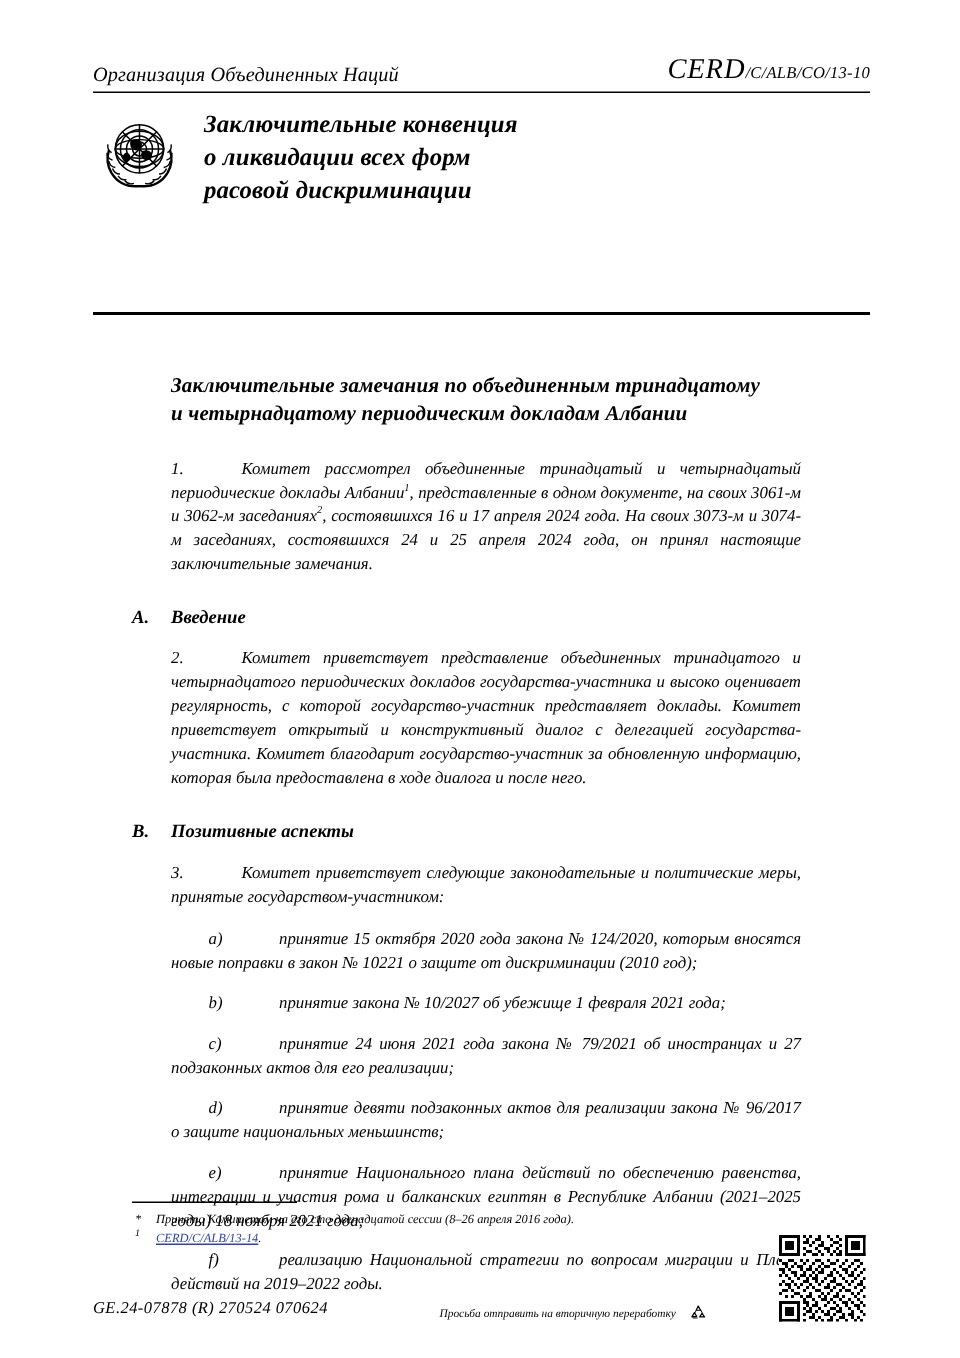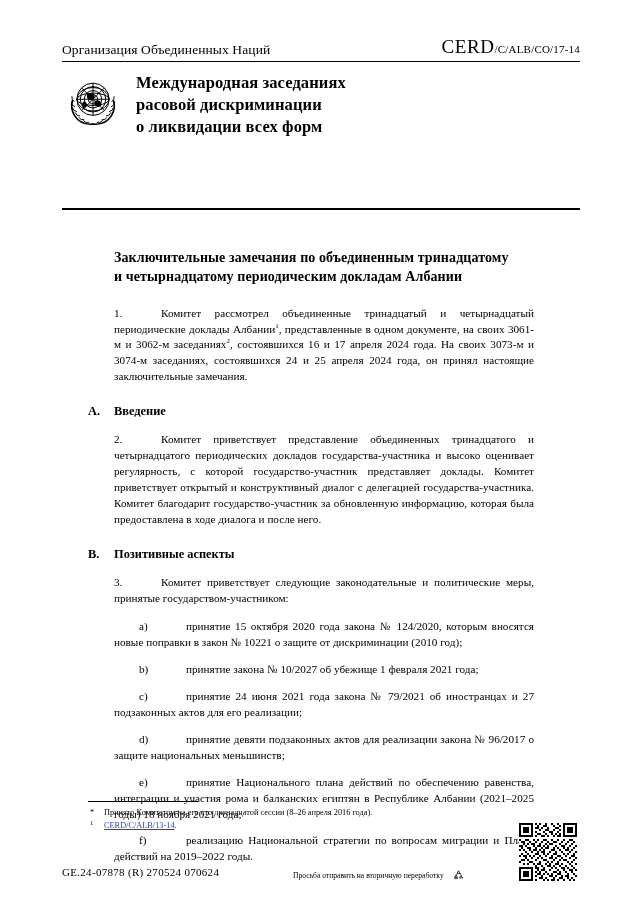--- a/index.html
+++ b/index.html
@@ -12,20 +12,21 @@
     color: #000000;
   }
   .page {
     position: relative;
     width: 640px;
     height: 905px;
     margin: 0;
     background: #ffffff;
     overflow: hidden;
     box-sizing: border-box;
+    font-style: italic;
   }
 
   
   .masthead {
     position: absolute;
     left: 62px;
     top: 36px;
     width: 518px;
   }
   .masthead-top {
@@ -237,21 +238,21 @@
 </style>
 </head>
 <body>
 
 <div class="page">
 
   <div class="masthead">
     <div class="masthead-top">
       <div class="org-name">Организация Объединенных Наций</div>
       <div class="symbol-line">
-        <span class="symbol-main">CERD</span><span class="symbol-rest">/C/ALB/CO/17-14</span>
+        <span class="symbol-main">CERD</span><span class="symbol-rest">/C/ALB/CO/13-10</span>
       </div>
     </div>
     <div class="rule-thin"></div>
 
     <div class="masthead-body">
       <div class="emblem-cell">
         <svg width="62" height="62" viewBox="0 0 100 100">
           <g fill="none" stroke="#000" stroke-width="1.6">
             <circle cx="50" cy="44" r="26"></circle>
             <circle cx="50" cy="44" r="20.5"></circle>
@@ -284,23 +285,23 @@
               <path d="M79 56 q6 -2 6 -8"></path>
             <path d="M76 64 q6 -1 7 -7"></path>
               <path d="M71 71 q6 0 8 -6"></path>
             <path d="M64 77 q6 1 9 -4"></path>
               <path d="M56 81 q6 2 10 -3"></path>
           </g>
         </svg>
       </div>
 
       <div class="conv-title">
-        <div>Международная заседаниях</div>
+        <div>Заключительные конвенция</div>
+        <div>о ликвидации всех форм</div>
         <div>расовой дискриминации</div>
-        <div>о ликвидации всех форм</div>
       </div>
 
     </div>
   </div>
 
   <div class="header-bottom-rule"></div>
 
 
   <div class="content">
 

